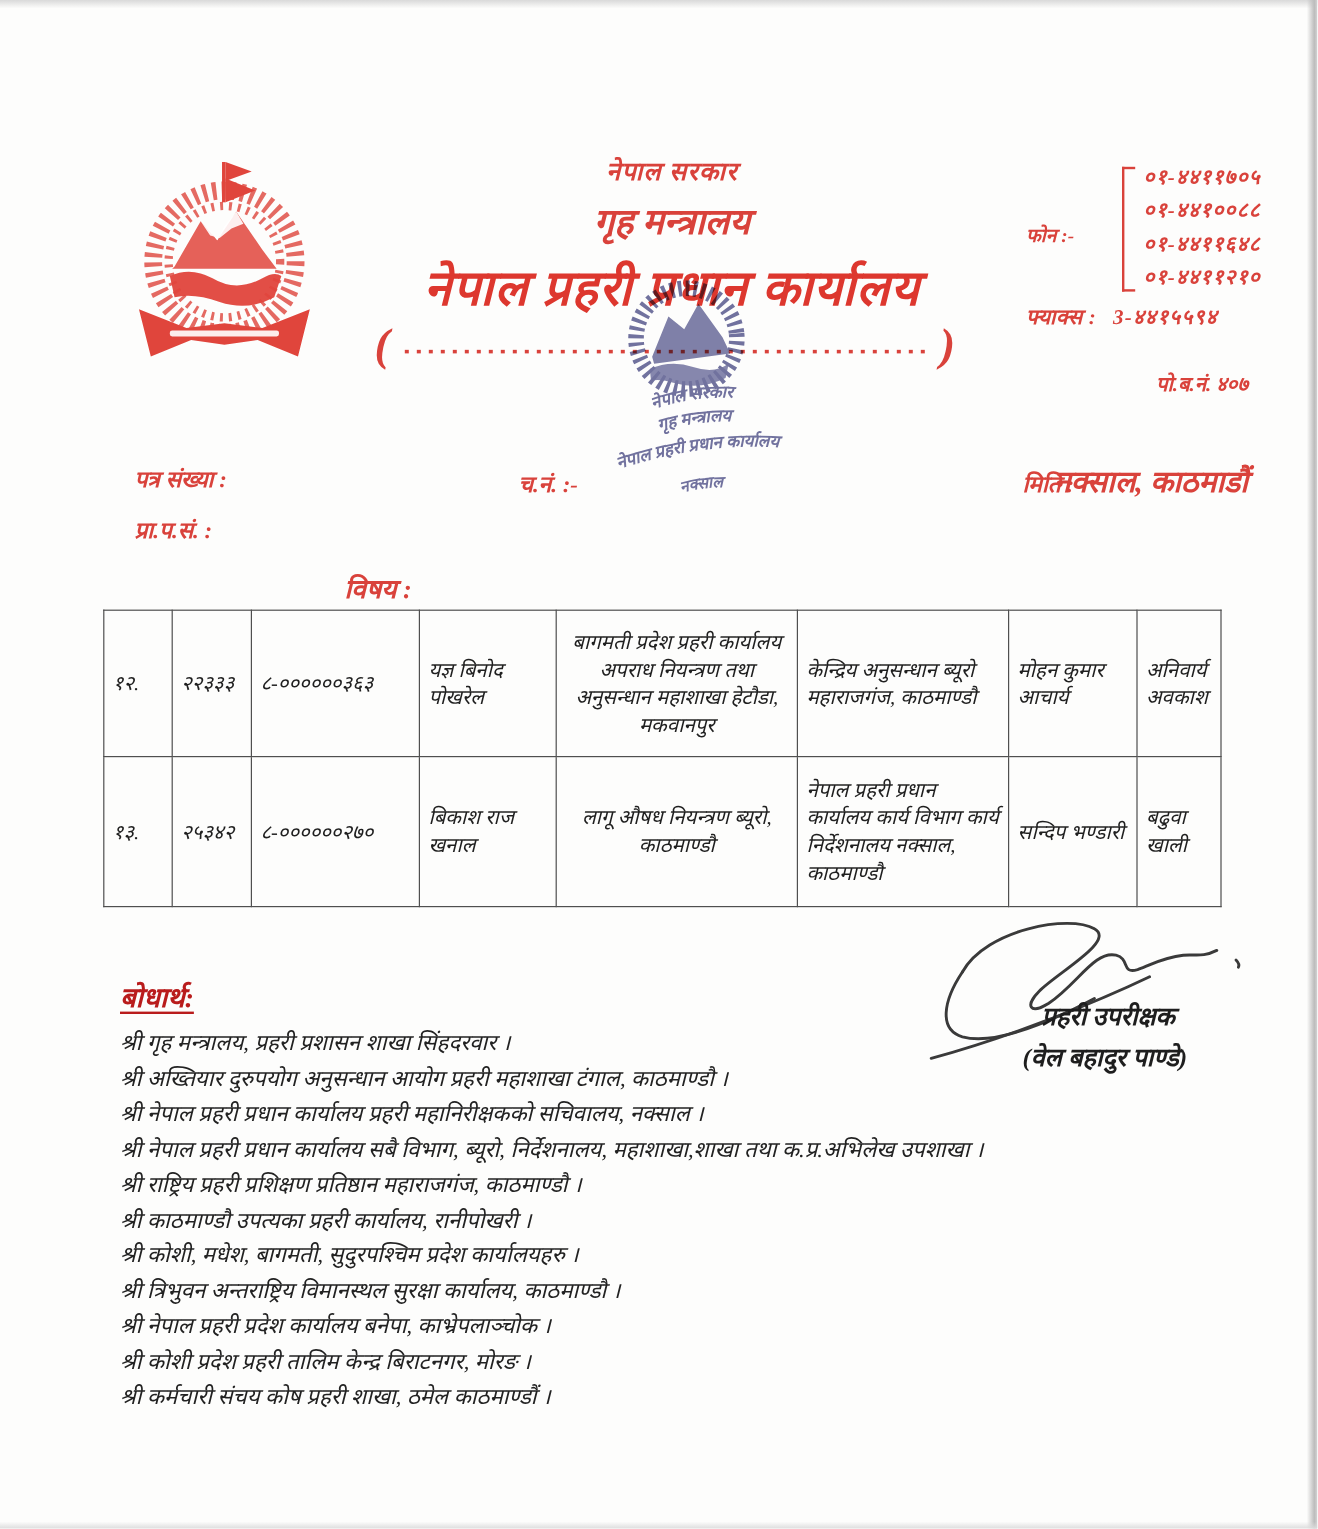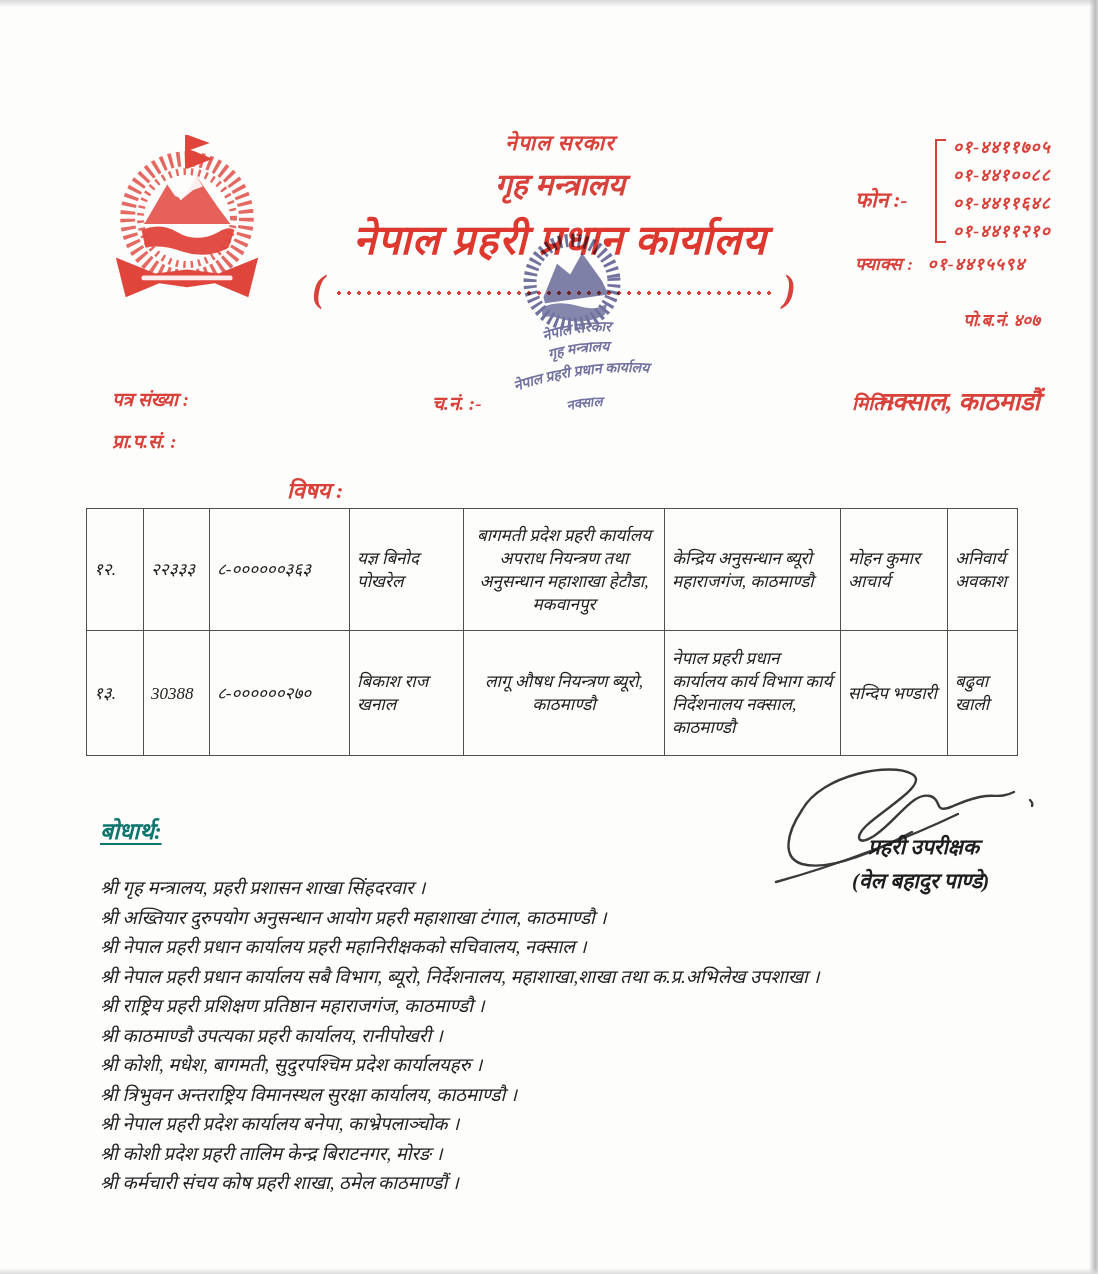--- a/index.html
+++ b/index.html
@@ -39,21 +39,21 @@
   .dots { position: absolute; left: 22px; right: 22px; top: 22px; height: 6px;
           background-image: radial-gradient(circle, #d9423b 1.7px, rgba(0,0,0,0) 1.9px);
           background-size: 10px 6px; background-repeat: repeat-x; }
 
   
   .stamp { position: absolute; left: 452px; top: 222px; width: 250px; height: 215px;
            transform: rotate(-6deg); opacity: 0.88; mix-blend-mode: multiply; }
 
   
   .phone-block { position: absolute; left: 855px; top: 133px; width: 210px; }
-  .phone-label { position: absolute; left: 0; top: 52px; font-size: 21px; font-weight: bold; color: #d9423b; }
+  .phone-label { position: absolute; left: 0; top: 52px; font-size: 16px; font-weight: bold; color: #d9423b; }
   .phone-bracket { position: absolute; left: 80px; top: 6px; width: 11px; height: 104px;
                    border-left: 2.5px solid #d9423b; border-top: 2.5px solid #d9423b;
                    border-bottom: 2.5px solid #d9423b; }
   .phone-list { position: absolute; left: 98px; top: 0; }
   .phone-list div { font-size: 17.5px; font-weight: bold; color: #d9423b; line-height: 28px;
                     letter-spacing: 1px; white-space: nowrap; }
   .fax-line { position: absolute; left: 0; top: 118px; width: 210px; font-size: 17.5px;
               font-weight: bold; color: #d9423b; white-space: nowrap; letter-spacing: .5px; }
   .fax-line .num { margin-left: 14px; letter-spacing: 1px; }
 
@@ -78,22 +78,22 @@
   .c0 { width: 57px;  } .c1 { width: 66px; } .c2 { width: 140px; margin-left: 48px; } .c3 { width: 114px; }
   .c4 { width: 201px; text-align: center; } .c5 { width: 176px; } .c6 { width: 107px; } .c7 { width: 70px; }
 
   
   .sig-svg   { position: absolute; left: 762px; top: 752px; width: 300px; height: 145px; }
   .sig-title { position: absolute; left: 868px; top: 832px; font-size: 21px; font-weight: bold; color: #1e1e1e; }
   .sig-name  { position: absolute; left: 852px; top: 866px; font-size: 21px; font-weight: bold; color: #1e1e1e; }
 
   
   .cc { position: absolute; left: 100px; top: 814px; width: 760px; }
-  .cc-heading { font-size: 23px; font-weight: bold; color: #0f766e; text-decoration: underline;
-                text-underline-offset: 4px; margin-bottom: 28px; }
+  .cc-heading { font-size: 23px; font-weight: bold; color: #b91c1c; text-decoration: underline;
+                text-underline-offset: 4px; margin-bottom: 10px; }
   .cc-item { font-size: 18.5px; color: #222; line-height: 29.5px; white-space: nowrap; }
 </style>
 </head>
 <body>
 
 <div class="page">
   <div class="edge-top"></div>
   <div class="edge-right"></div>
   <div class="edge-bottom"></div>
 
@@ -153,21 +153,21 @@
   <div class="phone-block">
     <span class="phone-label">फोन :-</span>
     <div class="phone-bracket"></div>
     <div class="phone-list">
       <div>०१-४४११७०५</div>
       <div>०१-४४१००८८</div>
       <div>०१-४४११६४८</div>
       <div>०१-४४११२१०</div>
     </div>
     <div class="fax-line">
-      <span>फ्याक्स :</span><span class="num">०१-४४१५५९४</span>
+      <span>फ्याक्स :</span><span class="num">3-४४१५५९४</span>
     </div>
   </div>
 
   <div class="pobox">पो.ब.नं. ४०७</div>
   <div class="address">नक्साल, काठमाडौं</div>
 
   <div class="label-red letter-no">पत्र संख्या :</div>
   <div class="label-red ch-no">च.नं. :-</div>
   <div class="label-red date">मिति :</div>
   <div class="label-red pra-pa-sa">प्रा.प.सं. :</div>
@@ -180,21 +180,21 @@
       <td class="c1">२२३३३</td>
       <td class="c2">८-००००००३६३</td>
       <td class="c3">यज्ञ बिनोद पोखरेल</td>
       <td class="c4">बागमती प्रदेश प्रहरी कार्यालय अपराध नियन्त्रण तथा अनुसन्धान महाशाखा हेटौडा, मकवानपुर</td>
       <td class="c5">केन्द्रिय अनुसन्धान ब्यूरो महाराजगंज, काठमाण्डौ</td>
       <td class="c6">मोहन कुमार आचार्य</td>
       <td class="c7">अनिवार्य अवकाश</td>
     </tr>
     <tr class="r2">
       <td class="c0">१३.</td>
-      <td class="c1">30388</td>
+      <td class="c1">२५३४२</td>
       <td class="c2">८-००००००२७०</td>
       <td class="c3">बिकाश राज खनाल</td>
       <td class="c4">लागू औषध नियन्त्रण ब्यूरो, काठमाण्डौ</td>
       <td class="c5">नेपाल प्रहरी प्रधान कार्यालय कार्य विभाग कार्य निर्देशनालय नक्साल, काठमाण्डौ</td>
       <td class="c6">सन्दिप भण्डारी</td>
       <td class="c7">बढुवा खाली</td>
     </tr>
   </tbody>
     </table>
 

